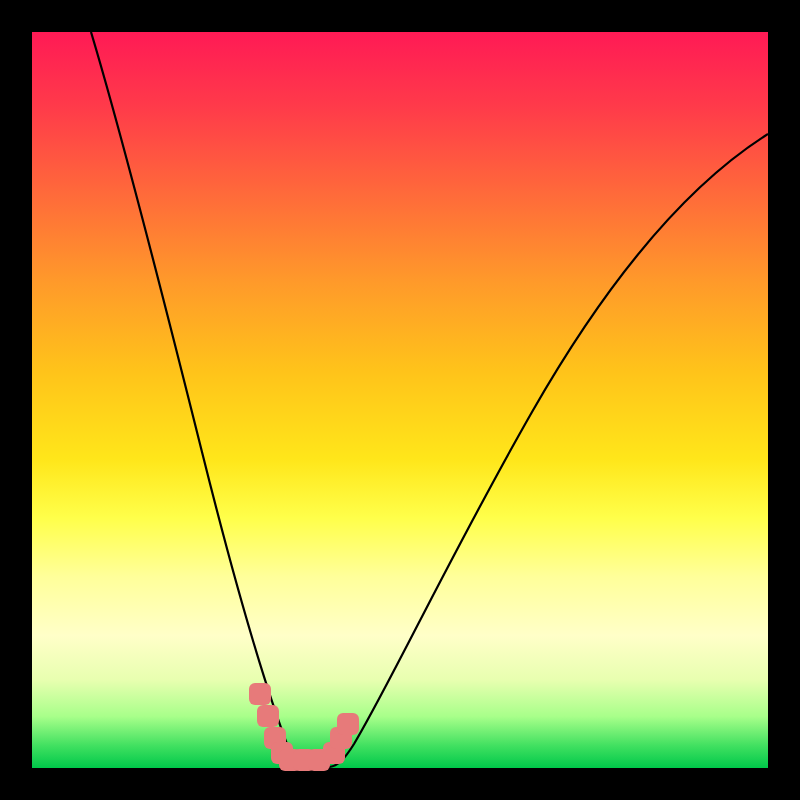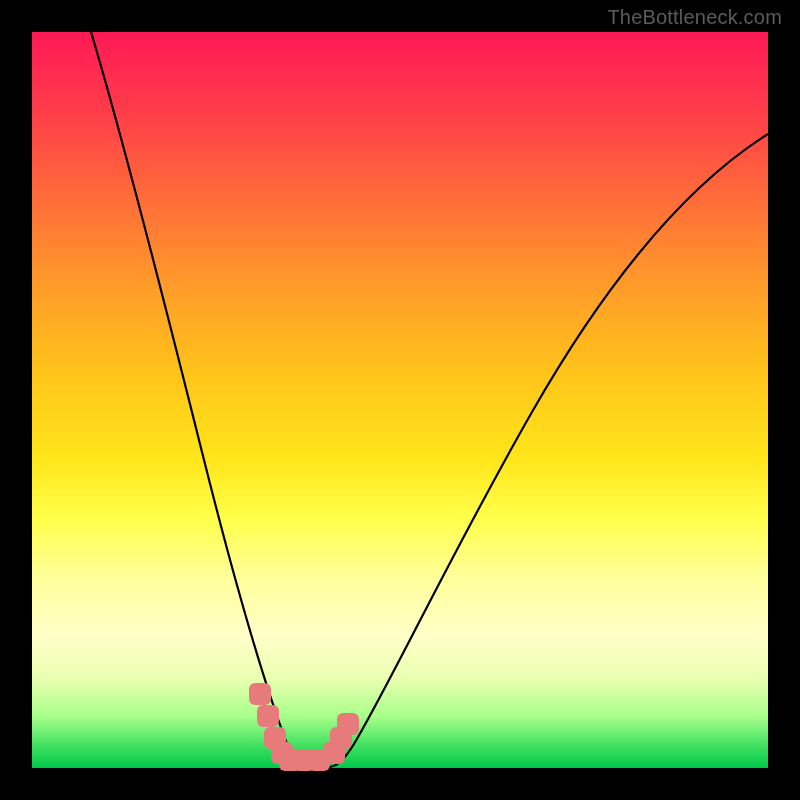--- a/index.html
+++ b/index.html
@@ -72,21 +72,20 @@
     height: 22px;
     border-radius: 6px;
     background: #e77a7a;
     transform: translate(-50%, -50%);
   }
 </style>
 </head>
 <body>
 
 <div class="frame">
-  <div class="watermark">TheBottleneck.com</div>
   <div class="plot-area">
     <svg class="curve-svg" viewBox="0 0 736 736" preserveAspectRatio="none">
       <path class="curve-path" d="M 59 0
            C 80 70, 120 220, 170 420
            C 205 560, 235 660, 258 720
            C 262 730, 266 735, 270 735"></path>
       <path class="curve-path" d="M 296 735
            C 305 735, 312 728, 322 712
            C 360 648, 420 520, 500 380
            C 580 240, 660 150, 736 102"></path>

